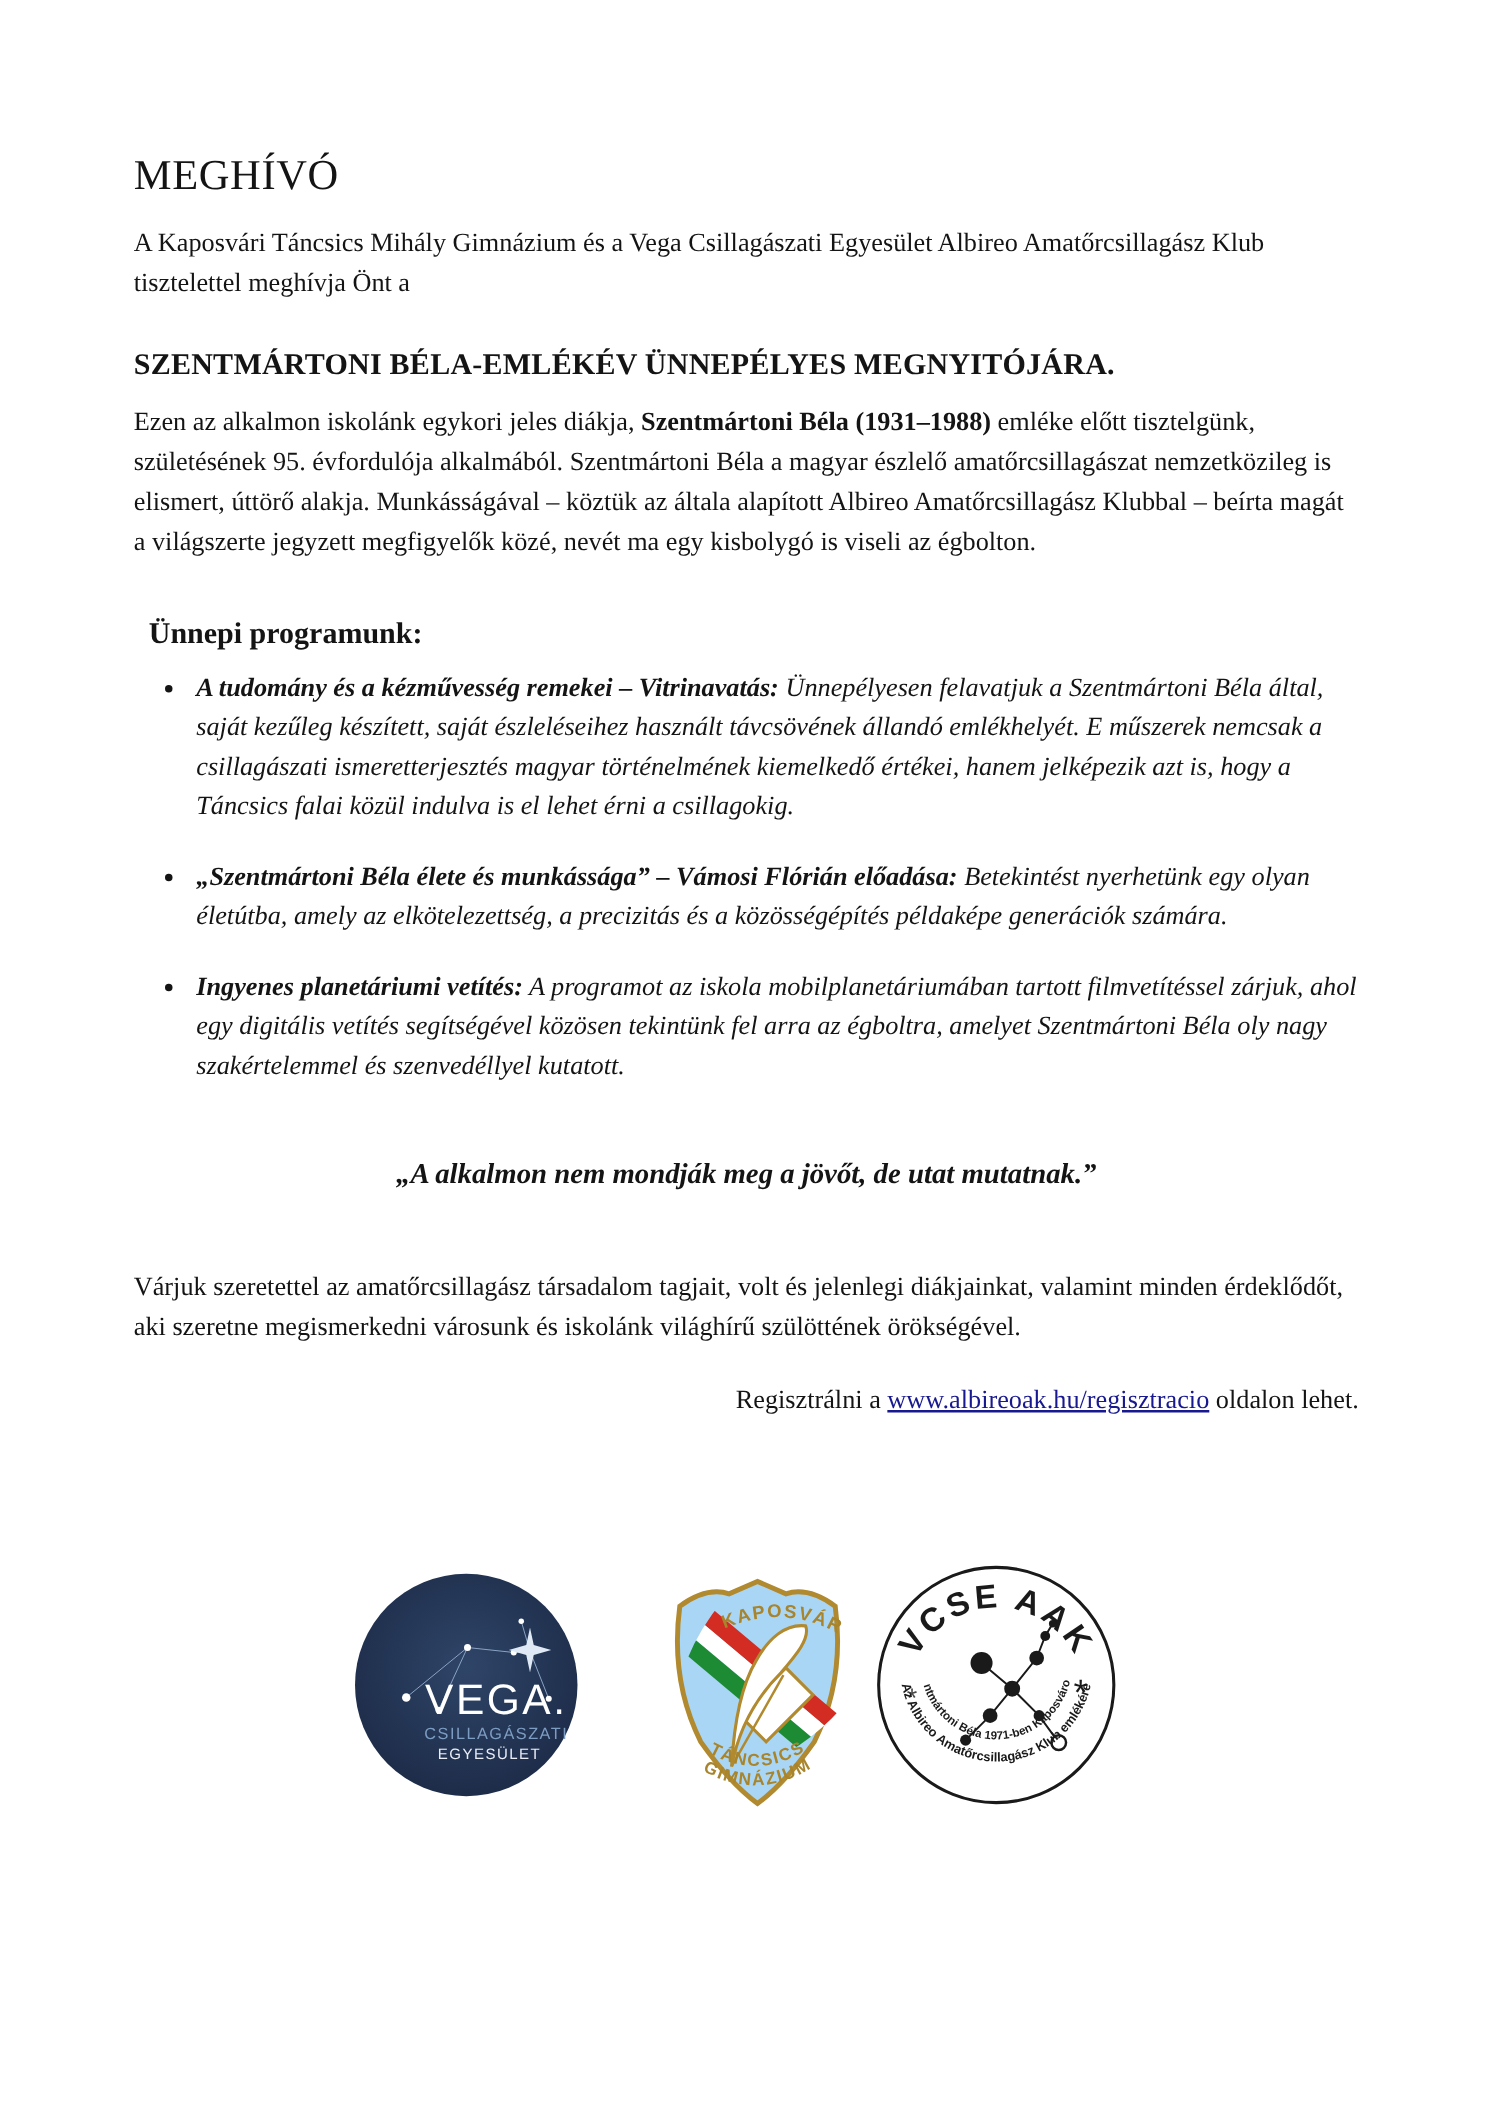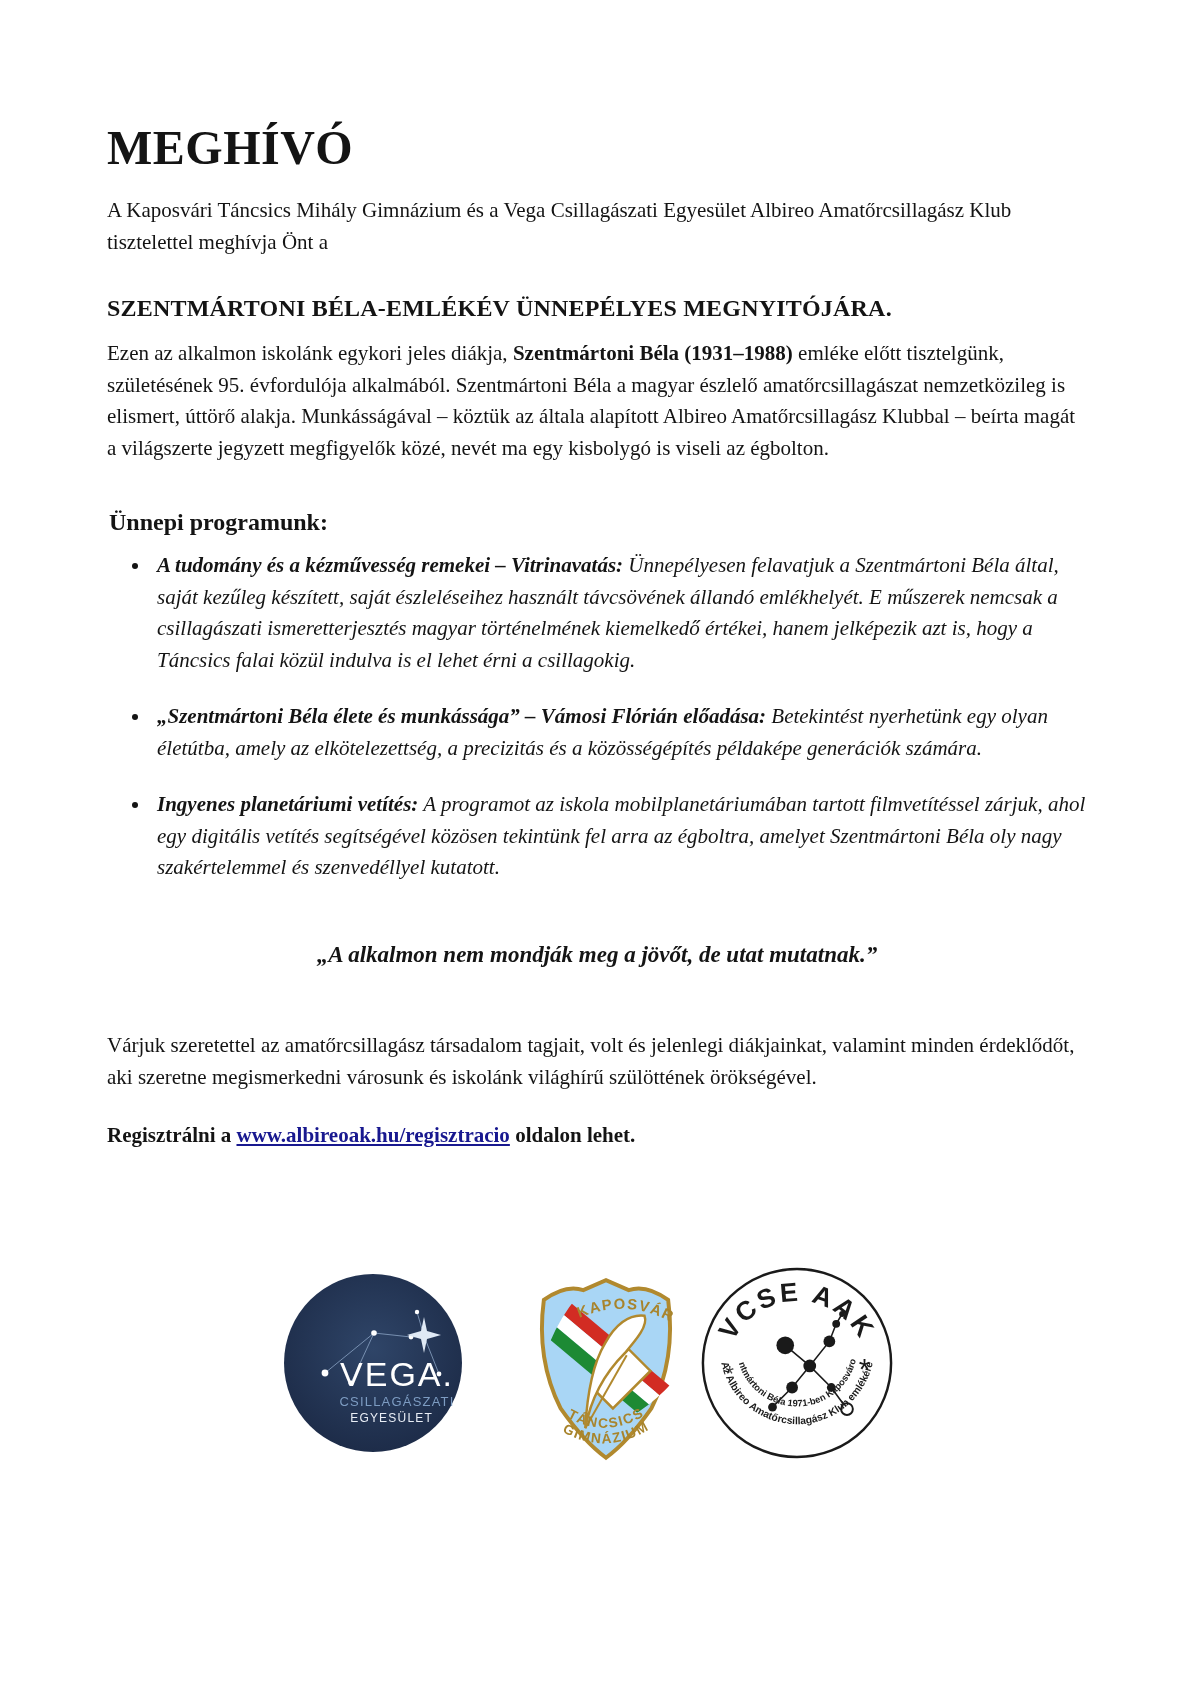--- a/index.html
+++ b/index.html
@@ -1,28 +1,28 @@
 <!DOCTYPE html>
 <html><head>
 <meta charset="utf-8">
 <style>
   html,body{margin:0;padding:0;background:#ffffff;}
   body{width:1190px;height:1683px;font-family:"Liberation Serif","DejaVu Serif",serif;color:#141414;}
   .page{padding:122px 103px 0 107px;}
-  h1{font-size:48px;line-height:1.1;margin:0 0 20px 0;font-weight:bold;letter-spacing:.5px;}
+  h1{font-size:34px;line-height:1.1;margin:0 0 20px 0;font-weight:normal;letter-spacing:.5px;}
   .salutation{font-weight:bold;font-size:21px;line-height:1.55;margin:0 0 25px 0;}
   p.body{font-size:21px;line-height:1.52;margin:0 0 26px 0;}
   .event-heading{font-size:24px;font-weight:bold;margin:36px 0 16px 0;letter-spacing:.2px;}
-  .program-heading{font-size:24px;font-weight:bold;margin:44px 0 14px 2px;}
+  .program-heading{font-size:24px;font-weight:bold;margin:44px 0 14px 12px;}
   ul.program{margin:0 0 11px 0;padding-left:44px;font-style:italic;}
   ul.program li{font-size:21px;line-height:1.5;margin-bottom:25px;padding-left:6px;}
   .lead{font-weight:bold;}
   .quote{font-size:23px;font-weight:bold;font-style:italic;text-align:center;margin:58px 0 62px 0;}
   .note{font-size:21px;font-weight:bold;line-height:1.5;margin:0 0 24px 0;}
-  .register-line{font-size:21px;font-weight:bold;line-height:1.5;margin:4px 0 24px 0;}
+  .register-line{font-size:21px;font-weight:normal;line-height:1.5;margin:4px 0 24px 0;text-align:right;}
   .register-line a{color:#18188f;text-decoration:underline;}
   .details-line{font-size:21px;line-height:1.5;margin:0 0 0 0;}
   .details-line .lbl{font-weight:bold;}
   .logos{position:relative;height:230px;margin-top:112px;}
   .logo{position:absolute;}
   .logo-vega{left:176px;top:10px;}
   .logo-shield{left:425px;top:4px;}
   .logo-vcse{left:592px;top:0px;}
   svg text{font-family:"Liberation Sans","DejaVu Sans",sans-serif;}
 </style>

